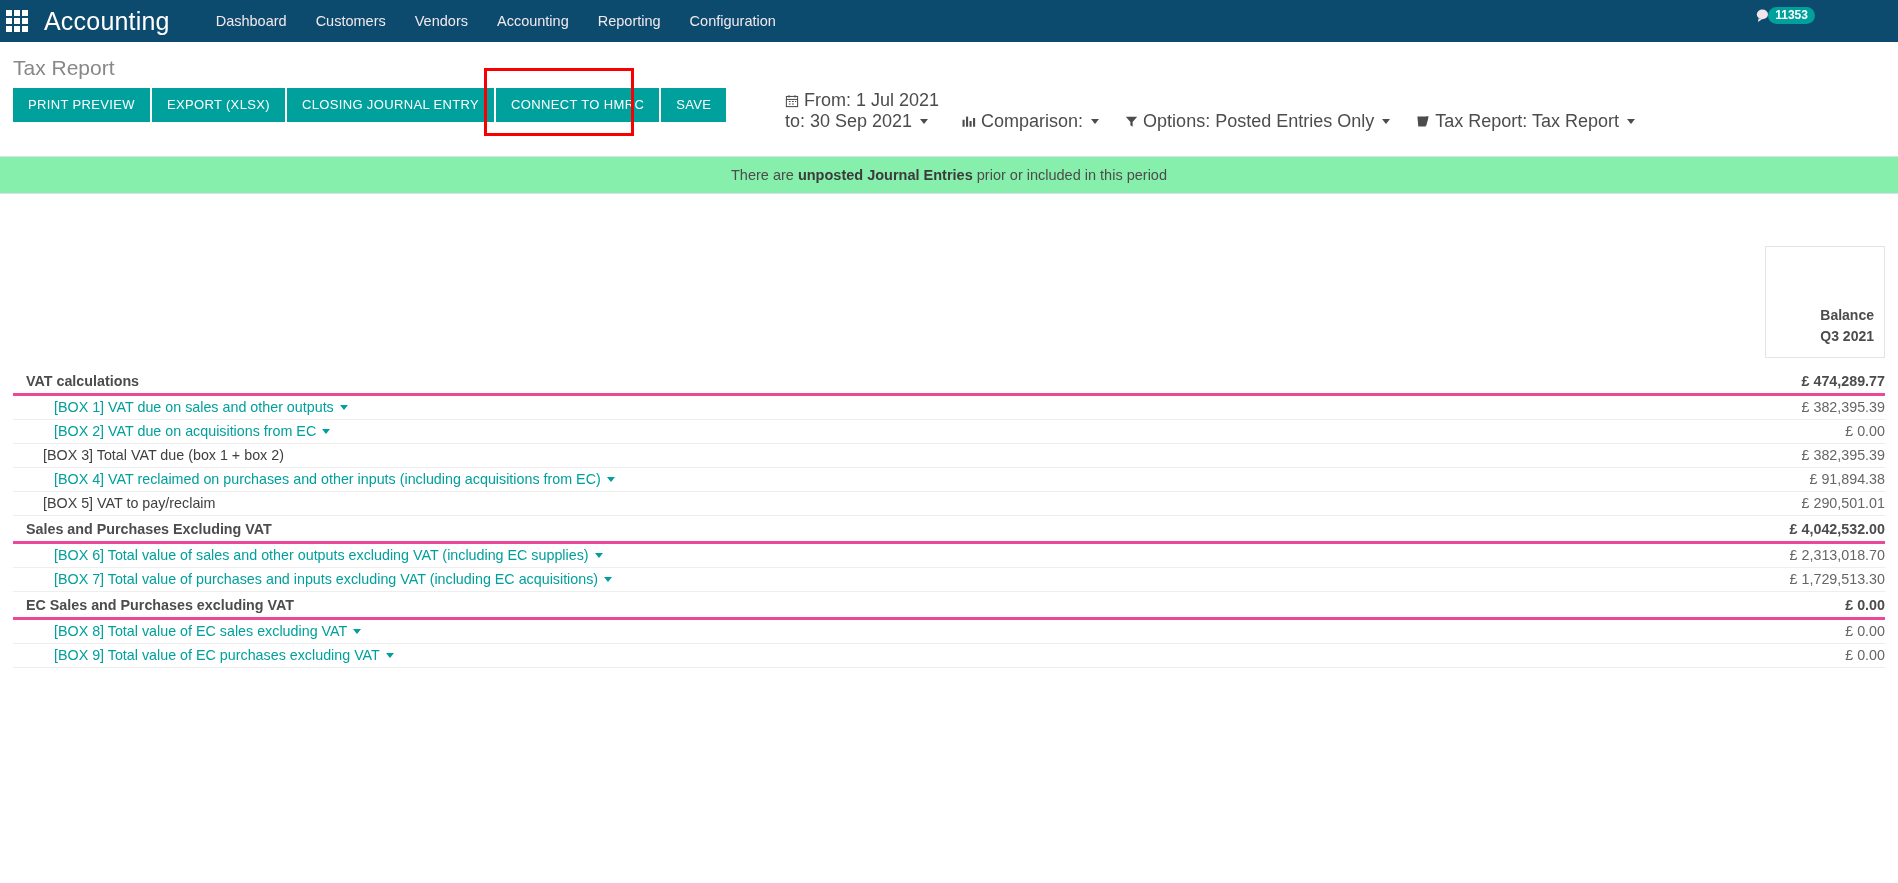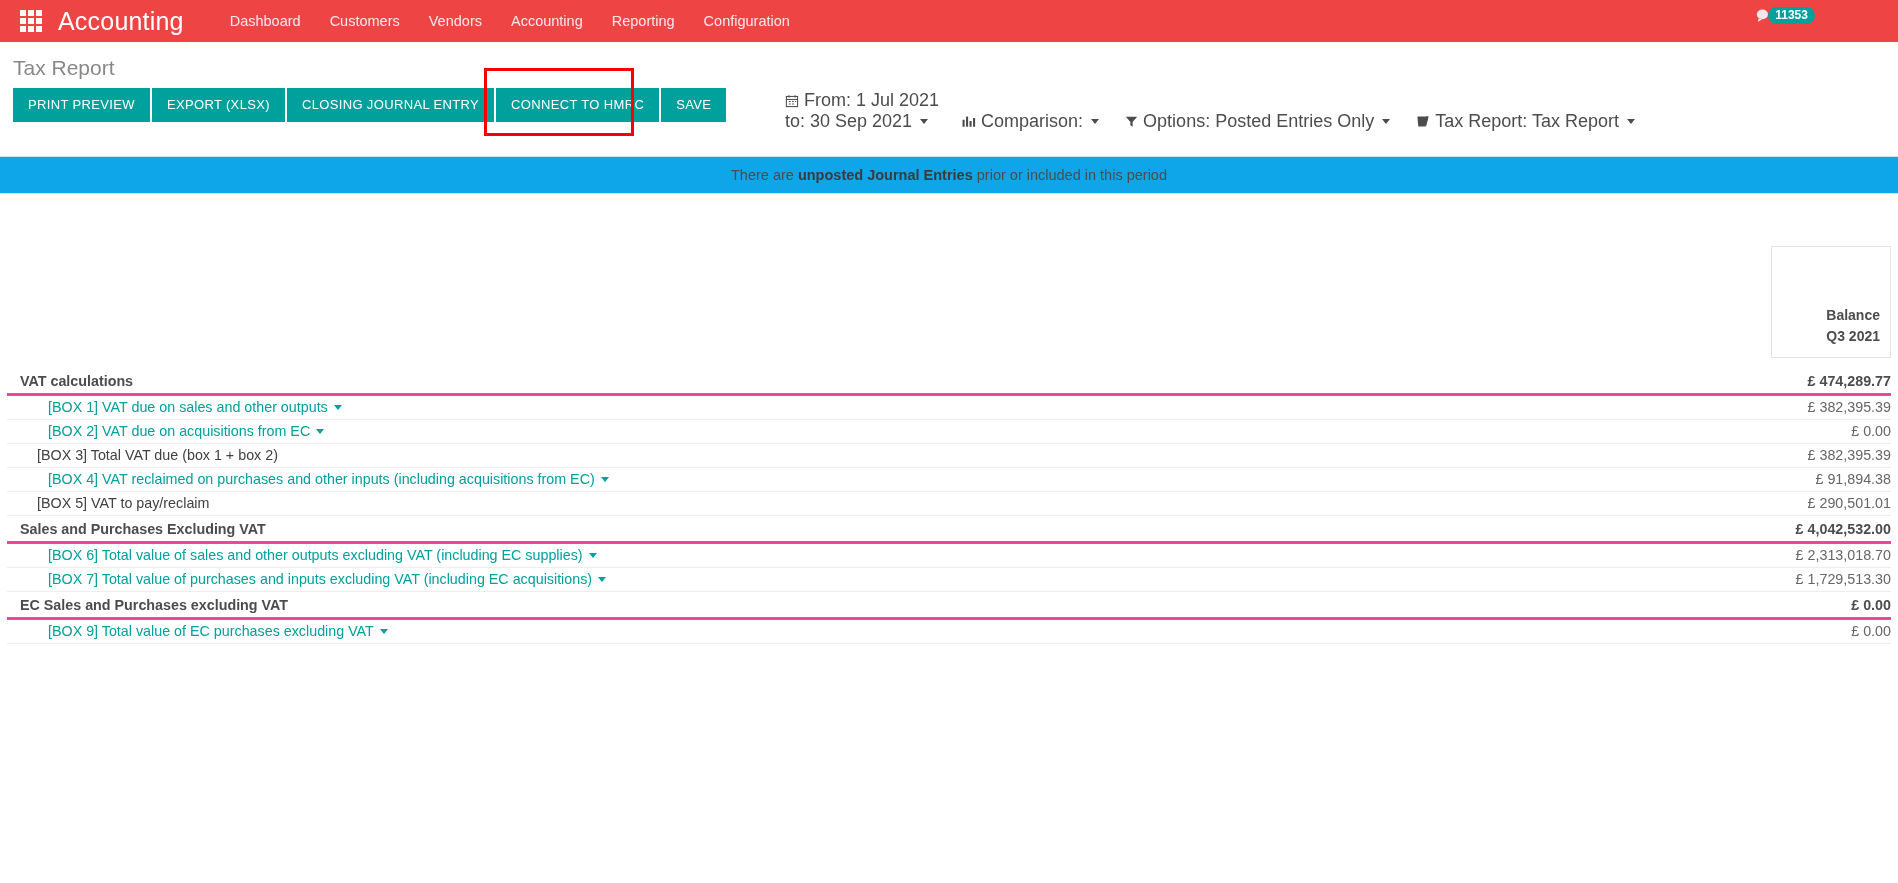--- a/index.html
+++ b/index.html
@@ -8,25 +8,25 @@
     width: 1898px; height: 883px;
     background: #ffffff;
     font-family: "Liberation Sans", sans-serif;
     -webkit-font-smoothing: antialiased;
   }
   body { overflow: hidden; }
 
   
   .navbar {
     height: 42px;
-    background: #ef4444;
+    background: #0c4a6e;
     display: flex;
     align-items: center;
     color: #ffffff;
-    padding: 0 14px 0 16px;
+    padding: 0 14px 0 2px;
     position: relative;
   }
   .apps-grid {
     width: 30px; height: 30px;
     display: grid;
     grid-template-columns: repeat(3, 6px);
     grid-template-rows: repeat(3, 6px);
     gap: 2px;
     align-content: center;
     justify-content: center;
@@ -184,33 +184,33 @@
     border-right: 4.5px solid transparent;
     border-top: 5px solid #4c4c4c;
     margin-left: 3px;
   }
   .fi-icon { color: #4c4c4c; display: inline-flex; align-items: center; }
   .fi-icon svg { display: block; }
   .filters-lower { align-self: flex-end; padding-top: 20px; display: flex; }
 
   
   .alert {
-    background: #0ea5e9;
+    background: #86efac;
     border-top: 1px solid #d4e3ec;
     border-bottom: 1px solid #d4e3ec;
     text-align: center;
     font-size: 14.5px;
     color: #4c4c4c;
     padding: 10px 0;
     margin-top: 12px;
   }
   .alert b { font-weight: bold; color: #3b3b3b; }
 
   
-  .report { padding: 0 7px; border-radius: 14px; }
+  .report { padding: 0 13px; border-radius: 14px; }
   .col-head-wrap { display: flex; justify-content: flex-end; padding-top: 52px; }
   .col-head {
     width: 120px;
     height: 112px;
     border: 1px solid #e4e4e4;
     display: flex;
     flex-direction: column;
     justify-content: flex-end;
     align-items: flex-end;
     padding: 0 10px 10px 0;
@@ -466,18 +466,22 @@
         </tr>
         <tr class="rt-row">
           <td class="name"><span class="lvl2"><a class="box-link">[BOX 7] Total value of purchases and inputs excluding VAT (including EC acquisitions)</a><span class="caret-sm"></span></span></td>
           <td class="value">£ 1,729,513.30</td>
         </tr>
         <tr class="rt-row section">
           <td class="name">EC Sales and Purchases excluding VAT</td>
           <td class="value">£ 0.00</td>
         </tr>
         <tr class="rt-row">
+          <td class="name"><span class="lvl2"><a class="box-link">[BOX 8] Total value of EC sales excluding VAT</a><span class="caret-sm"></span></span></td>
+          <td class="value">£ 0.00</td>
+        </tr>
+        <tr class="rt-row">
           <td class="name"><span class="lvl2"><a class="box-link">[BOX 9] Total value of EC purchases excluding VAT</a><span class="caret-sm"></span></span></td>
           <td class="value">£ 0.00</td>
         </tr>
       </tbody>
   </table>
 </div>
 
 </body></html>

